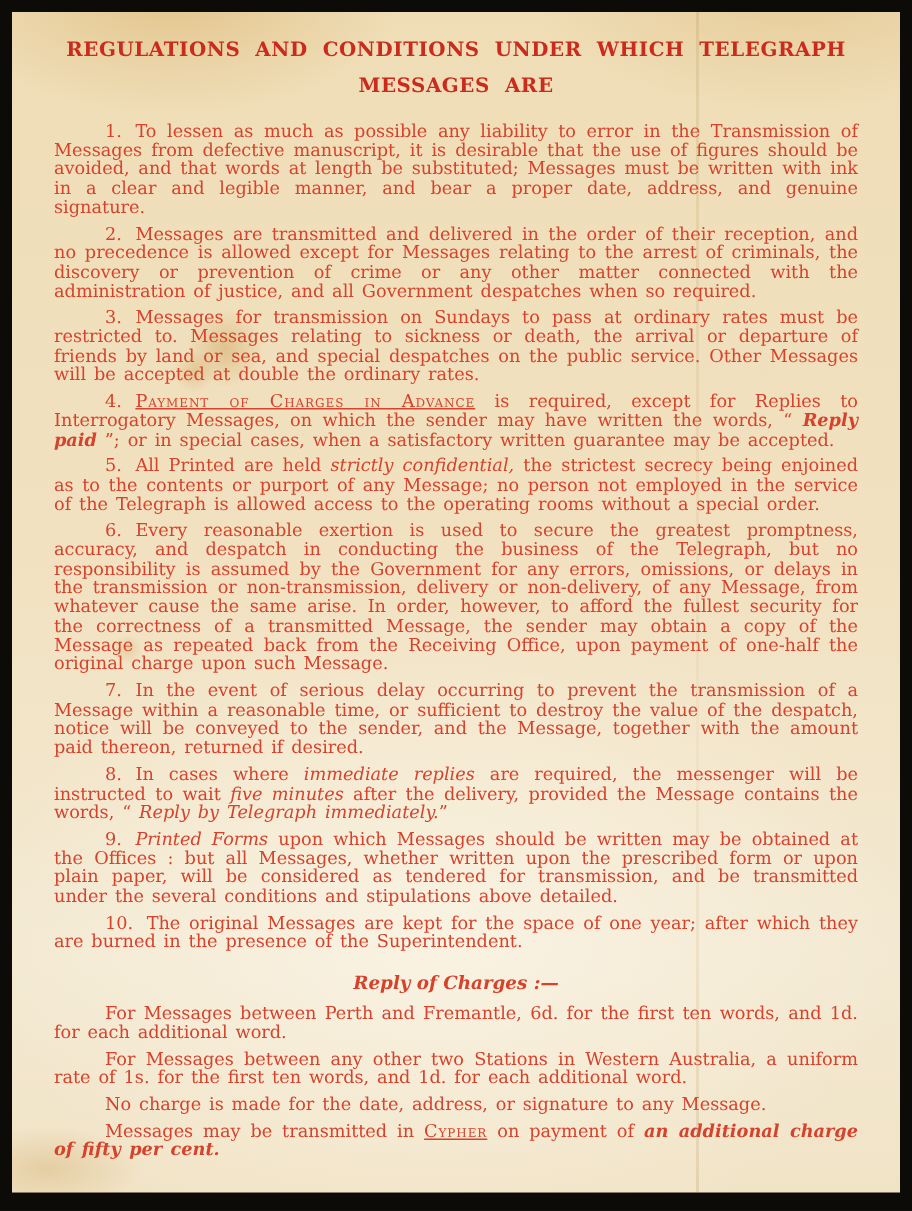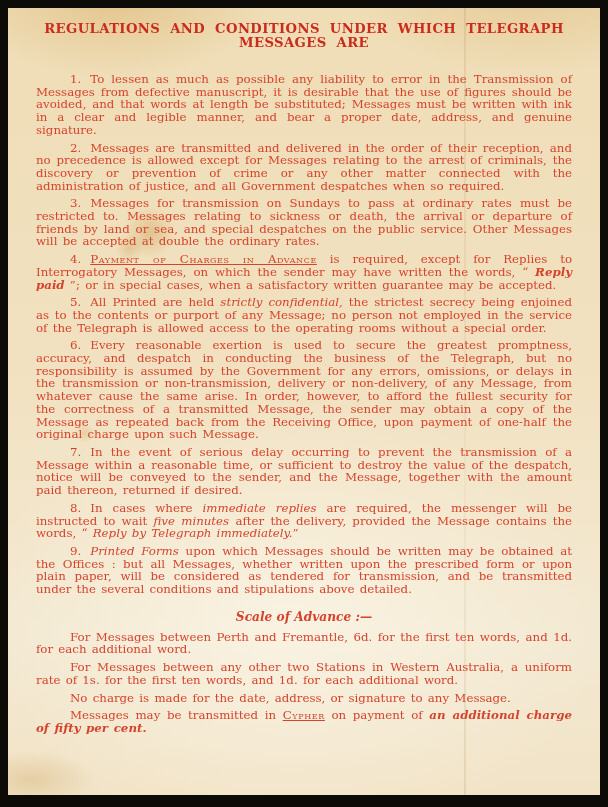--- a/index.html
+++ b/index.html
@@ -30,24 +30,24 @@
   .paper::after{ 
     content:"";position:absolute;top:0;bottom:0;left:77%;width:2px;
     background:linear-gradient(180deg,rgba(170,128,64,.18),rgba(170,128,64,.05) 60%,rgba(170,128,64,.18));
     pointer-events:none;
   }
   .doc-title{
     color:#cb2b1c;
     text-align:center;
     font-weight:bold;
     font-size:13.2px;
-    line-height:14px;
+    line-height:24px;
     letter-spacing:.4px;
     word-spacing:5px;
-    margin:0 0 23px 0;
+    margin:0 0 11px 0;
   }
   .doc-title .t-line{display:block;}
   .body-text{color:#d6432d;}
   .para{
     margin:0 0 5px 0;
     font-size:11.8px;
     line-height:12.7px;
     text-align:justify;
     text-indent:34px;
     word-spacing:1.5px;
@@ -79,23 +79,24 @@
     <div class="body-text">
         <p class="para"><span class="para-num">1.</span><span>To lessen as much as possible any liability to error in the Transmission of Messages from defective manuscript, it is desirable that the use of figures should be avoided, and that words at length be substituted; Messages must be written with ink in a clear and legible manner, and bear a proper date, address, and genuine signature.</span></p>
         <p class="para"><span class="para-num">2.</span><span>Messages are transmitted and delivered in the order of their reception, and no precedence is allowed except for Messages relating to the arrest of criminals, the discovery or prevention of crime or any other matter connected with the administration of justice, and all Government despatches when so required.</span></p>
         <p class="para"><span class="para-num">3.</span><span>Messages for transmission on Sundays to pass at ordinary rates must be restricted to. Messages relating to sickness or death, the arrival or departure of friends by land or sea, and special despatches on the public service.  Other Messages will be accepted at double the ordinary rates.</span></p>
         <p class="para"><span class="para-num">4.</span><span class="seg-smallcaps">Payment of Charges in Advance</span><span> is required, except for Replies to Interrogatory Messages, on which the sender may have written the words, “ </span><span class="seg-bolditalic">Reply paid</span><span> ”;  or in special cases, when a satisfactory written guarantee may be accepted.</span></p>
         <p class="para"><span class="para-num">5.</span><span>All Printed are held </span><span class="seg-italic">strictly confidential,</span><span> the strictest secrecy being enjoined as to the contents or purport of any Message; no person not employed in the service of the Telegraph is allowed access to the operating rooms without a special order.</span></p>
         <p class="para"><span class="para-num">6.</span><span>Every reasonable exertion is used to secure the greatest promptness, accuracy, and despatch in conducting the business of the Telegraph, but no responsibility is assumed by the Government for any errors, omissions, or delays in the transmission or non-transmission, delivery or non-delivery, of any Message, from whatever cause the same arise.  In order, however, to afford the fullest security for the correctness of a transmitted Message, the sender may obtain a copy of the Message as repeated back from the Receiving Office, upon payment of one-half the original charge upon such Message.</span></p>
         <p class="para"><span class="para-num">7.</span><span>In the event of serious delay occurring to prevent the transmission of a Message within a reasonable time, or sufficient to destroy the value of the despatch, notice will be conveyed to the sender, and the Message, together with the amount paid thereon, returned if desired.</span></p>
         <p class="para"><span class="para-num">8.</span><span>In cases where </span><span class="seg-italic">immediate replies</span><span> are required, the messenger will be instructed to wait </span><span class="seg-italic">five minutes</span><span> after the delivery, provided the Message contains the words, “ </span><span class="seg-italic">Reply by Telegraph immediately.</span><span>”</span></p>
         <p class="para"><span class="para-num">9.</span><span class="seg-italic">Printed Forms</span><span> upon which Messages should be written may be obtained at the Offices : but all Messages, whether written upon the prescribed form or upon plain paper, will be considered as tendered for transmission, and be transmitted under the several conditions and stipulations above detailed.</span></p>
+        <p class="para"><span class="para-num">10.</span><span>The original Messages are kept for the space of one year; after which they are burned in the presence of the Superintendent.</span></p>
       </div>
 
-    <div class="scale-heading">Scale of Advance :—</div>
+    <div class="scale-heading">Reply of Charges :—</div>
 
     <div class="body-text">
         <p class="para"><span>For Messages between Perth and Fremantle, 6d. for the first ten words, and 1d. for each additional word.</span></p>
         <p class="para"><span>For Messages between any other two Stations in Western Australia, a uniform rate of 1s. for the first ten words, and 1d. for each additional word.</span></p>
         <p class="para"><span>No charge is made for the date, address, or signature to any Message.</span></p>
         <p class="para"><span>Messages may be transmitted in </span><span class="seg-smallcaps">Cypher</span><span> on payment of </span><span class="seg-bolditalic">an additional charge of fifty per cent.</span></p>
       </div>
 
   </div>
 </div>

